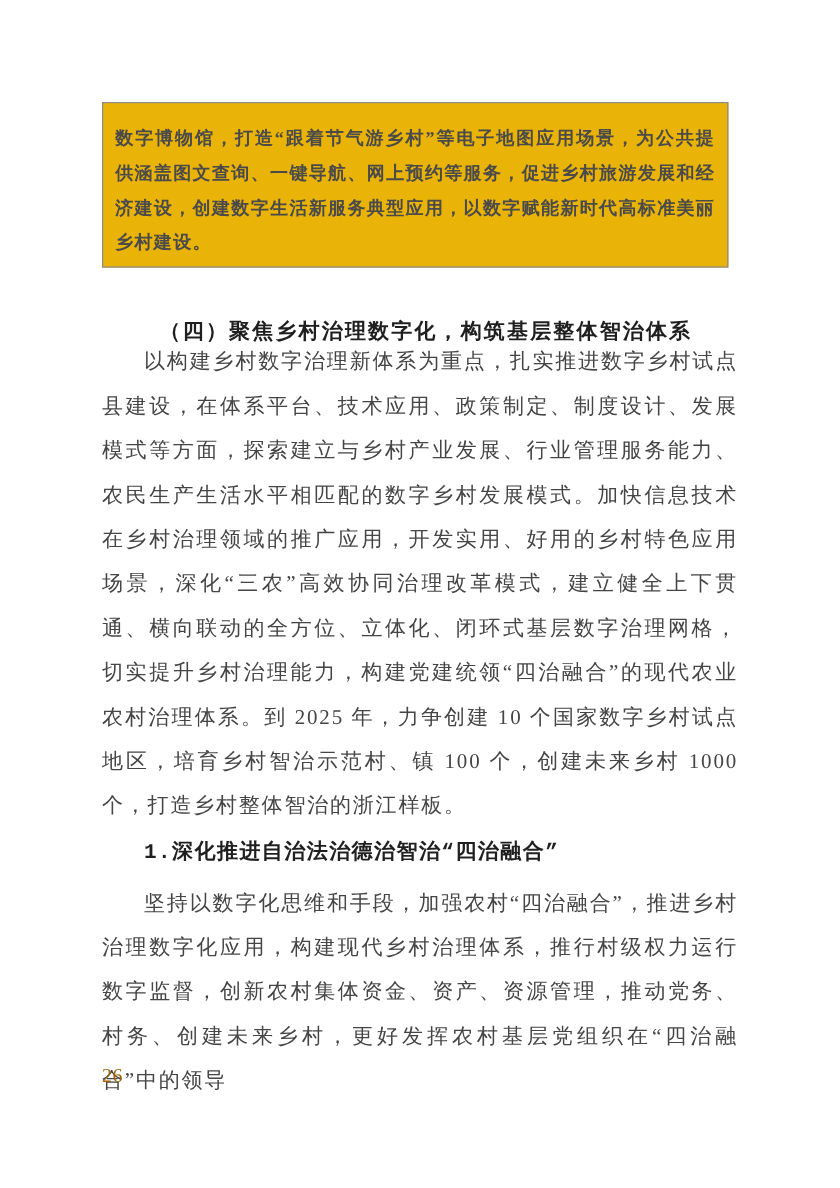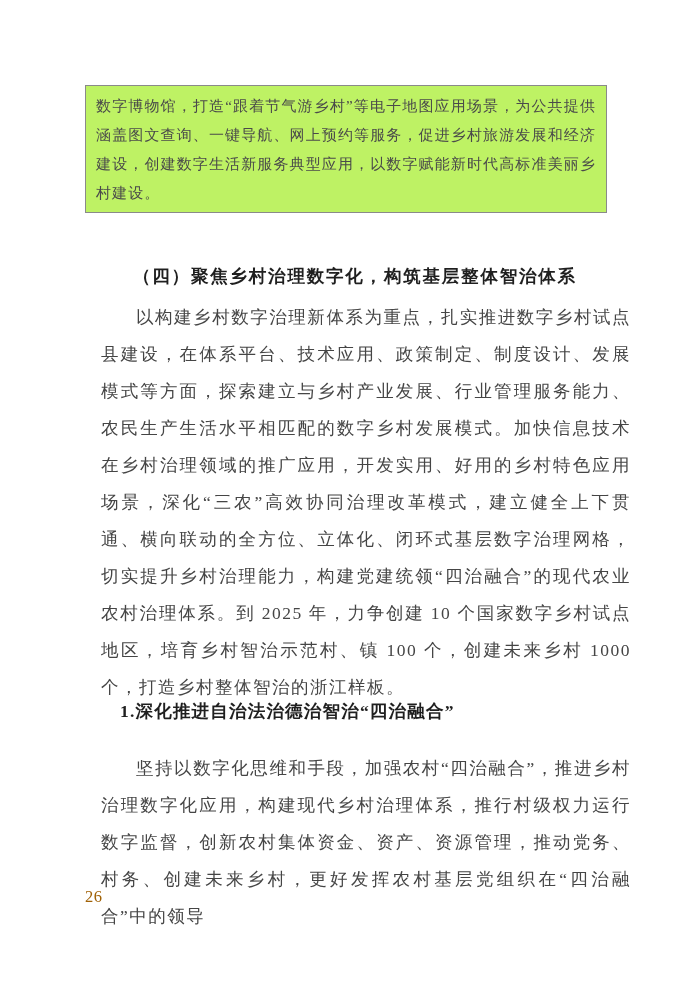--- a/index.html
+++ b/index.html
@@ -15,22 +15,23 @@
     overflow: hidden;
     font-family: "Liberation Serif", "DejaVu Serif", serif;
     color: #3f3f3f;
   }
   .boxed-note {
     position: absolute;
     left: 85px;
     top: 85px;
     width: 500px;
     border: 1px solid #8a8a8a;
-    padding: 6px 10px 4px 10px;
-    background: #bef264;
+    padding: 16px 10px 4px 10px;
+    background: #eab308;
+    font-weight: bold;
   }
   .boxed-note p {
     margin: 0;
     font-size: 15px;
     line-height: 29px;
     letter-spacing: 1.1px;
     text-align: justify;
     color: #4a4a4a;
   }
   .section-heading {
@@ -43,41 +44,42 @@
     line-height: 26px;
     font-weight: bold;
     letter-spacing: 1.8px;
     text-indent: 2em;
     color: #1f1f1f;
   }
   .body-para {
     position: absolute;
     left: 85px;
     width: 530px;
-    margin: 16px;
+    margin: 0;
     font-size: 17.5px;
     line-height: 37px;
     letter-spacing: 1.5px;
     text-align: justify;
     text-indent: 2em;
     color: #454545;
   }
   .para-1 { top: 283px; }
   .sub-heading {
     position: absolute;
     left: 85px;
     top: 698px;
     width: 530px;
     margin: 0;
     font-size: 17.5px;
     line-height: 26px;
     font-weight: bold;
     letter-spacing: 1.2px;
     text-indent: 2em;
     color: #1f1f1f;
+    font-family: Liberation Mono, monospace;
   }
   .para-2 { top: 734px; }
   .page-number {
     position: absolute;
     left: 85px;
     top: 887px;
     font-size: 16.5px;
     letter-spacing: 0.5px;
     color: #a16207;
   }

